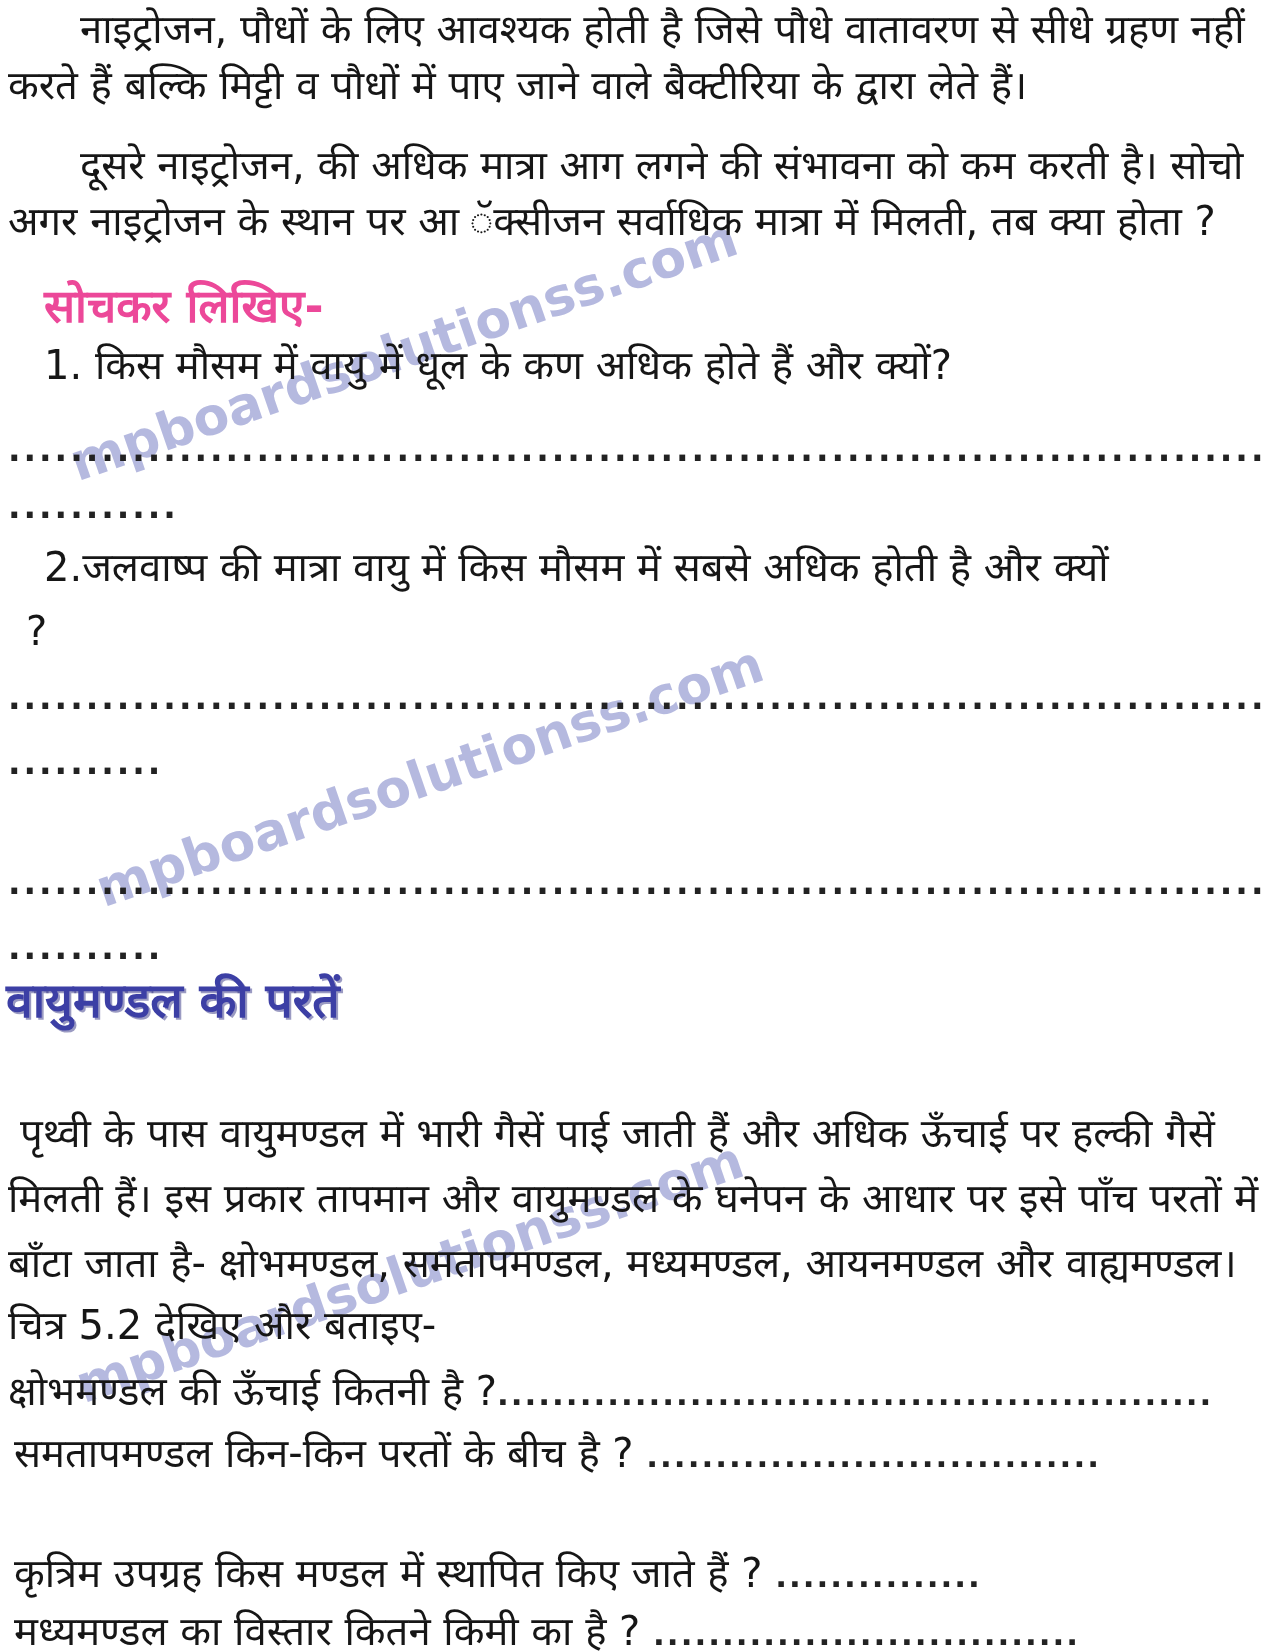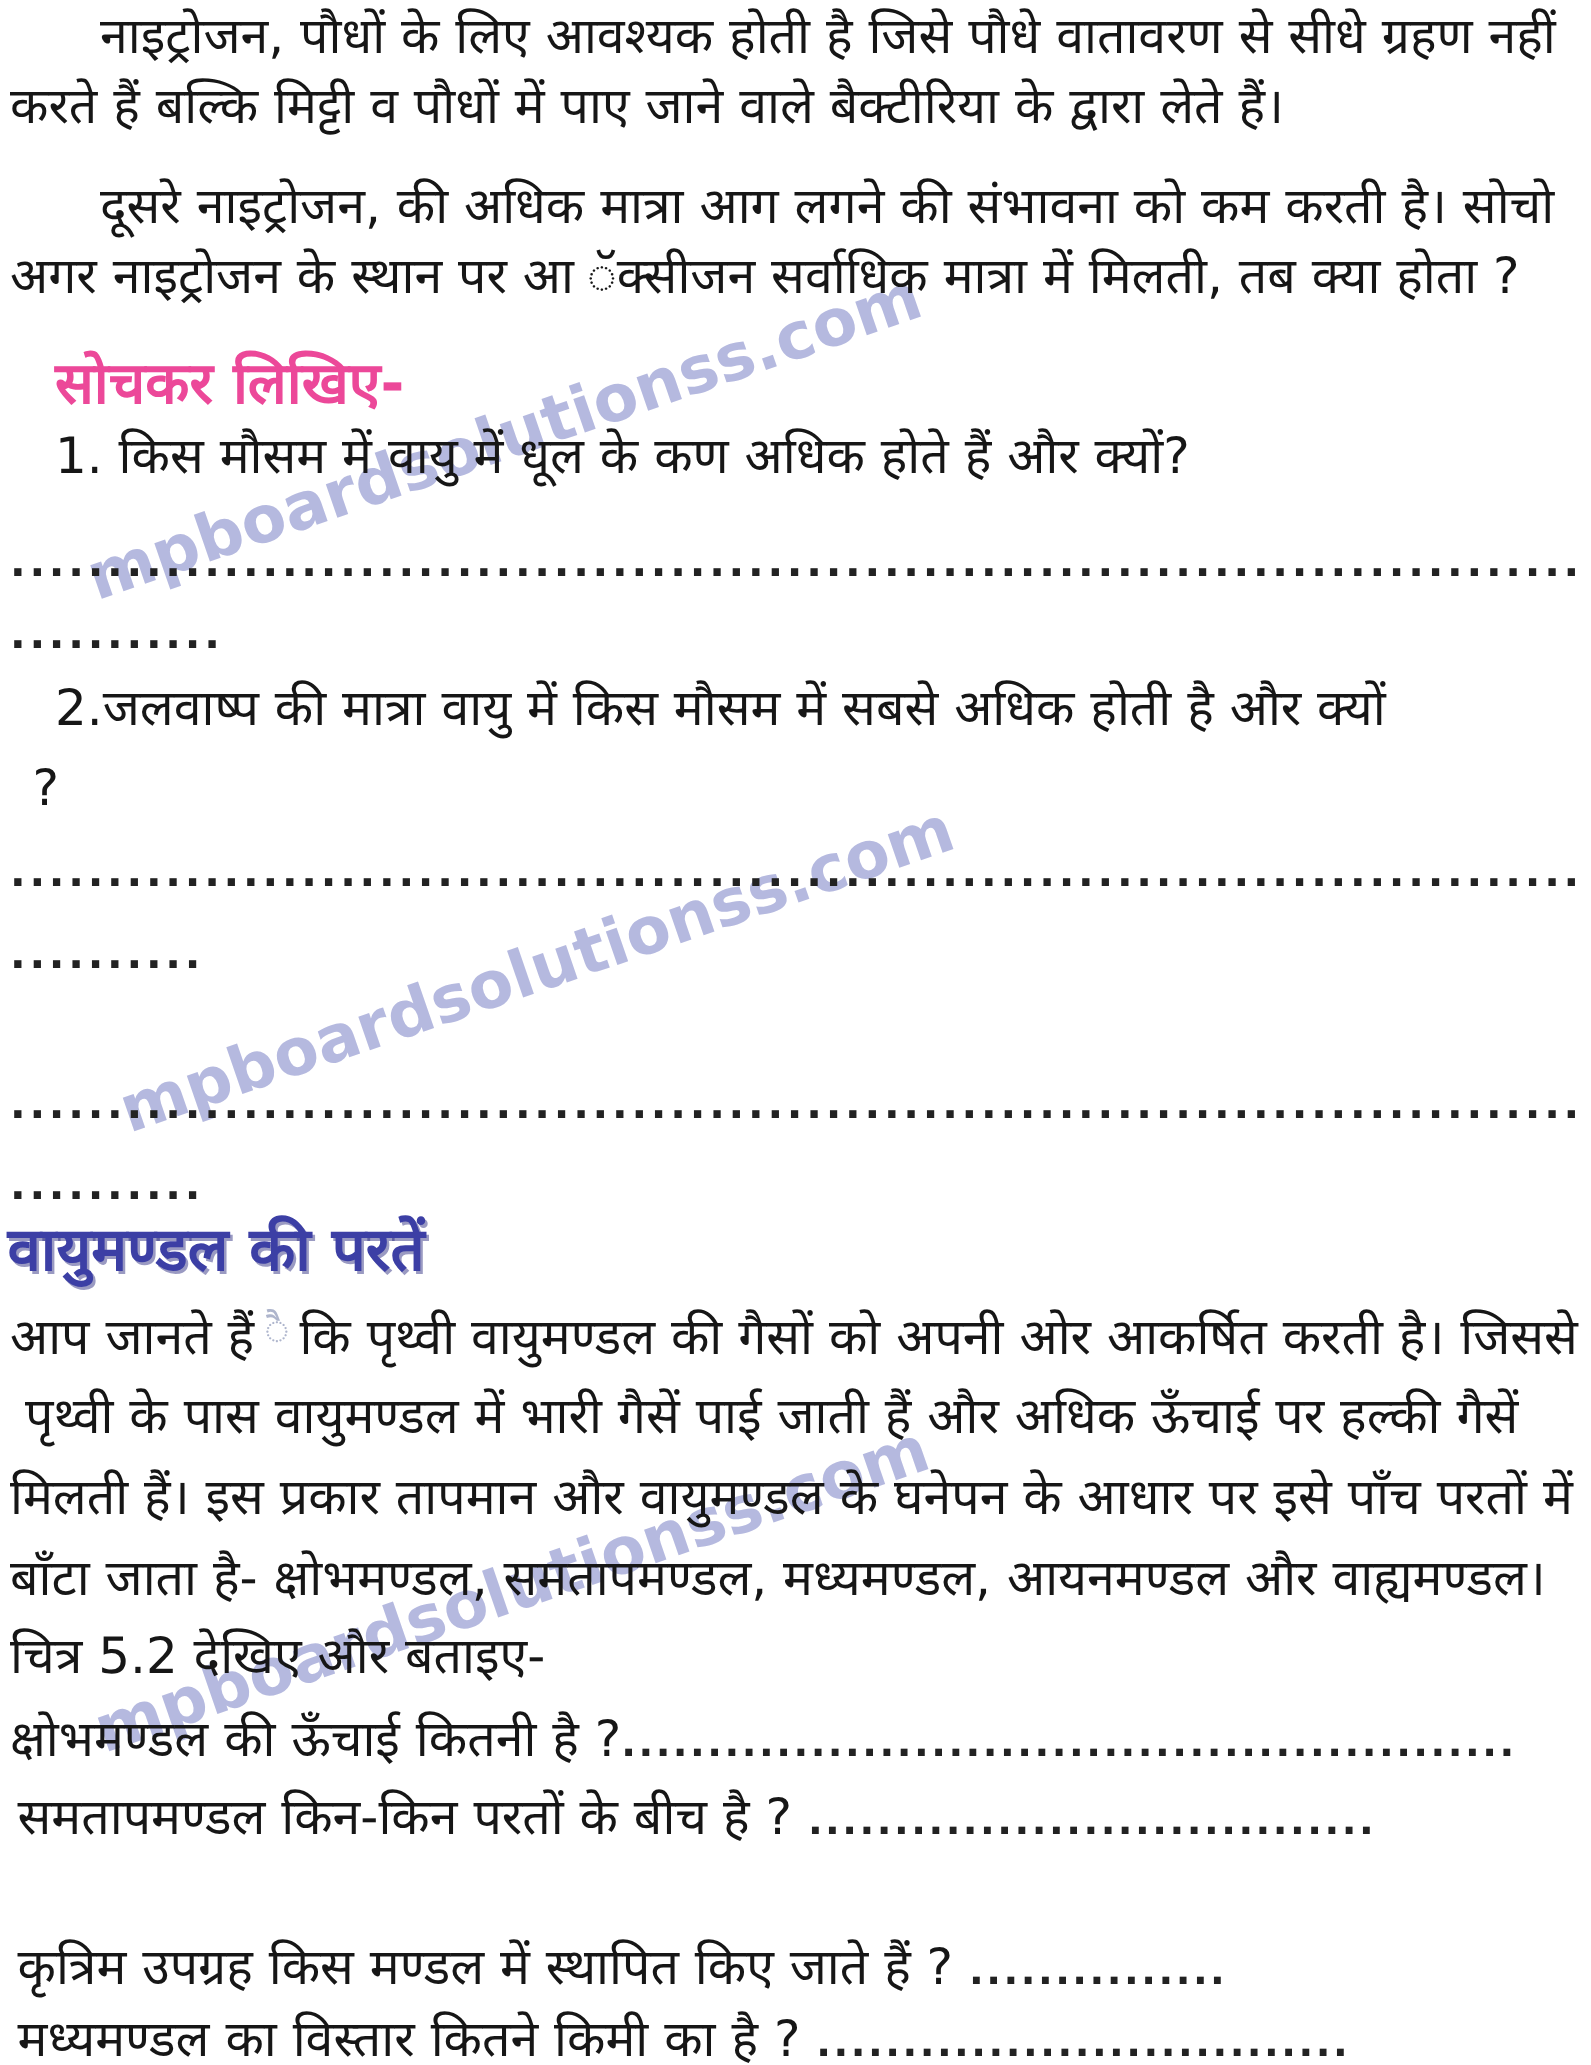--- a/index.html
+++ b/index.html
@@ -101,23 +101,20 @@
 
   <div class="dots-row dots" style="left:8px; top:678px;">............................................................................................</div>
   <div class="dots-row dots" style="left:8px; top:743px;">..........</div>
 
 
   <div class="dots-row dots" style="left:8px; top:863px;">............................................................................................</div>
   <div class="dots-row dots" style="left:8px; top:928px;">..........</div>
 
   <div class="line blue-head" style="left:6px; top:970px;">वायुमण्डल की परतें</div>
 
-  <div class="line" style="left:8px; top:1043px;">
-    <span>आप जानते हैं</span><span class="artifact">ै</span><span>कि पृथ्वी वायुमण्डल की गैसों को अपनी ओर आकर्षित करती है। जिससे</span>
-  </div>
   <div class="line" style="left:8px; top:1108px;margin-left:12px;">पृथ्वी के पास वायुमण्डल में भारी गैसें पाई जाती हैं और अधिक ऊँचाई पर हल्की गैसें</div>
   <div class="line" style="left:8px; top:1173px;">मिलती हैं। इस प्रकार तापमान और वायुमण्डल के घनेपन के आधार पर इसे पाँच परतों में</div>
   <div class="line" style="left:8px; top:1238px;">बाँटा जाता है- क्षोभमण्डल, समतापमण्डल, मध्यमण्डल, आयनमण्डल और वाह्यमण्डल।</div>
   <div class="line" style="left:8px; top:1300px;">चित्र 5.2 देखिए और बताइए-</div>
 
   <div class="fig-q" style="left:8px; top:1362px;">
     <span>क्षोभमण्डल की ऊँचाई कितनी है ?</span><span class="dots">....................................................</span>
   </div>
   <div class="fig-q" style="left:14px; top:1424px;">
     <span>समतापमण्डल किन-किन परतों के बीच है ? </span><span class="dots">.................................</span>

